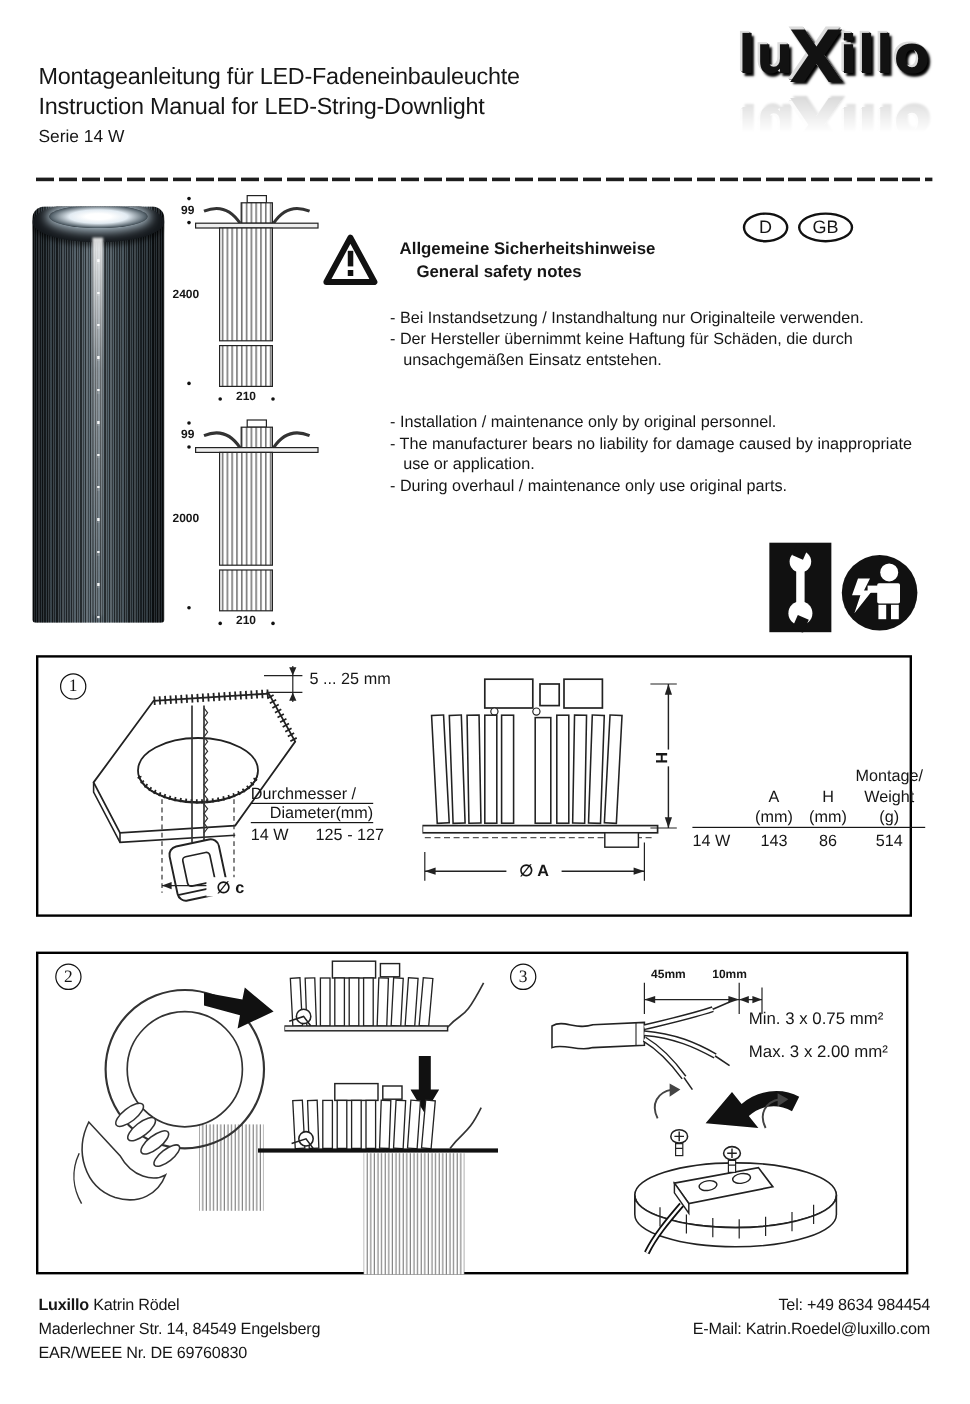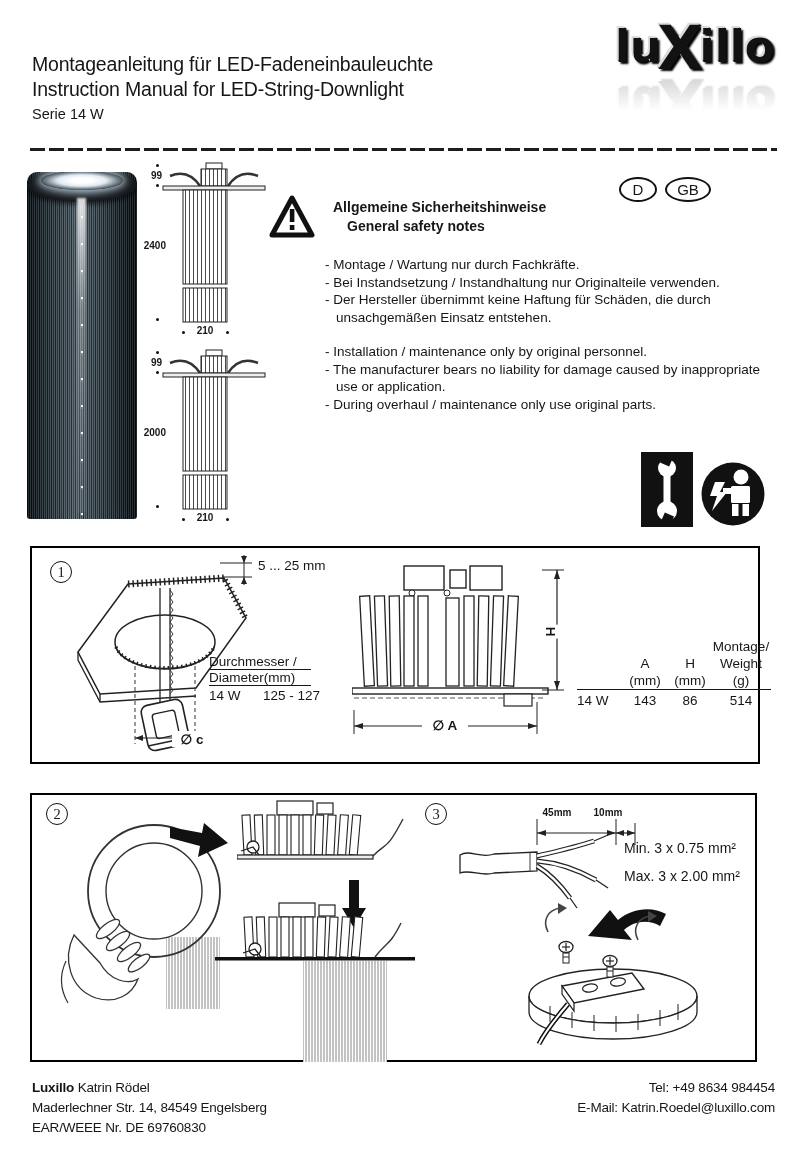--- a/index.html
+++ b/index.html
@@ -134,21 +134,20 @@
 <div class="abs h2" style="left:347px;top:218px">General safety notes</div>
 
 <div class="abs badge" style="left:619px;top:177px;width:38px;height:25px">
     <span>D</span>
   </div>
 <div class="abs badge" style="left:665px;top:177px;width:46px;height:25px">
     <span>GB</span>
   </div>
 
 <ul class="abs bullets" style="left:325px;top:256px;width:455px">
-  <li>- Montage / Wartung nur durch Fachkräfte.</li>
   <li>- Bei Instandsetzung / Instandhaltung nur Originalteile verwenden.</li>
   <li>- Der Hersteller übernimmt keine Haftung für Schäden, die durch unsachgemäßen Einsatz entstehen.</li>
 </ul>
 
 <ul class="abs bullets" style="left:325px;top:343px;width:455px">
   <li>- Installation / maintenance only by original personnel.</li>
   <li>- The manufacturer bears no liability for damage caused by inappropriate use or application.</li>
   <li>- During overhaul / maintenance only use original parts.</li>
 </ul>
 
@@ -206,21 +205,21 @@
     <line x1="150" y1="23" x2="180" y2="23" stroke="#222" stroke-width="1"></line>
     <line x1="172" y1="1" x2="172" y2="31" stroke="#222" stroke-width="1"></line>
     <polygon points="172,9 169,2 175,2" fill="#222"></polygon>
     <polygon points="172,23 169,30 175,30" fill="#222"></polygon>
   </svg>
   <span class="abs dt lbl-onwhite" style="left:140px;top:183px;width:40px;text-align:center;font-weight:bold">∅ c</span>
   <span class="abs dt" style="left:226px;top:10px">5 ... 25 mm</span>
 
   <div class="abs" style="left:177px;top:106px;width:130px">
     <div class="dt undl" style="width:102px">Durchmesser /</div>
-    <div class="dt undl" style="width:102px;display:flex;justify-content:flex-start">
+    <div class="dt undl" style="width:102px;display:flex;justify-content:flex-end">
       <span>Diameter</span>
       <span>(mm)</span>
     </div>
     <div class="dt" style="display:flex;margin-top:2px">
       <span style="width:54px">14 W</span>
       <span>125 - 127</span>
     </div>
   </div>
 
   <svg class="abs" style="left:320px;top:12px" width="215" height="185" viewBox="0 0 215 185">

